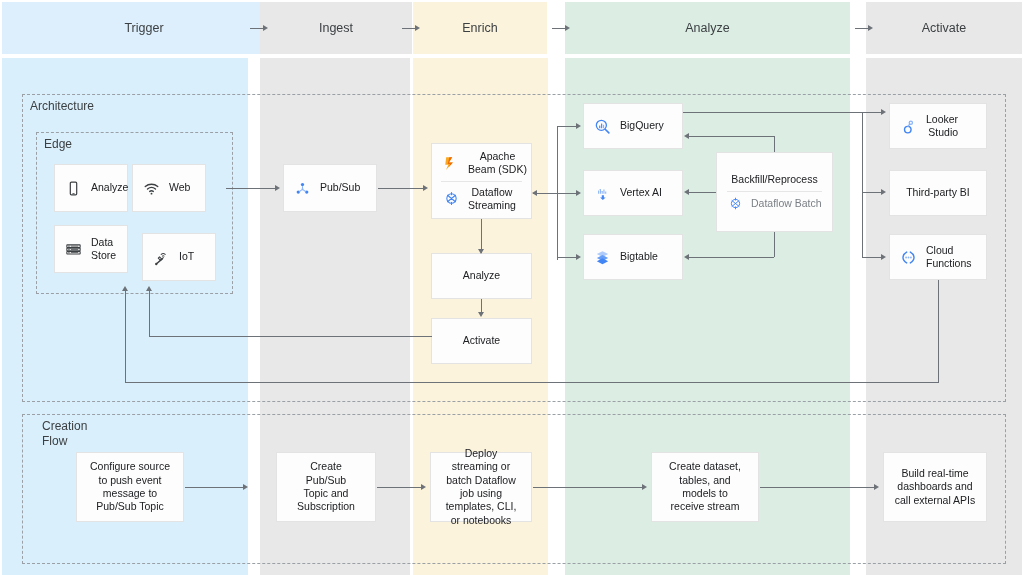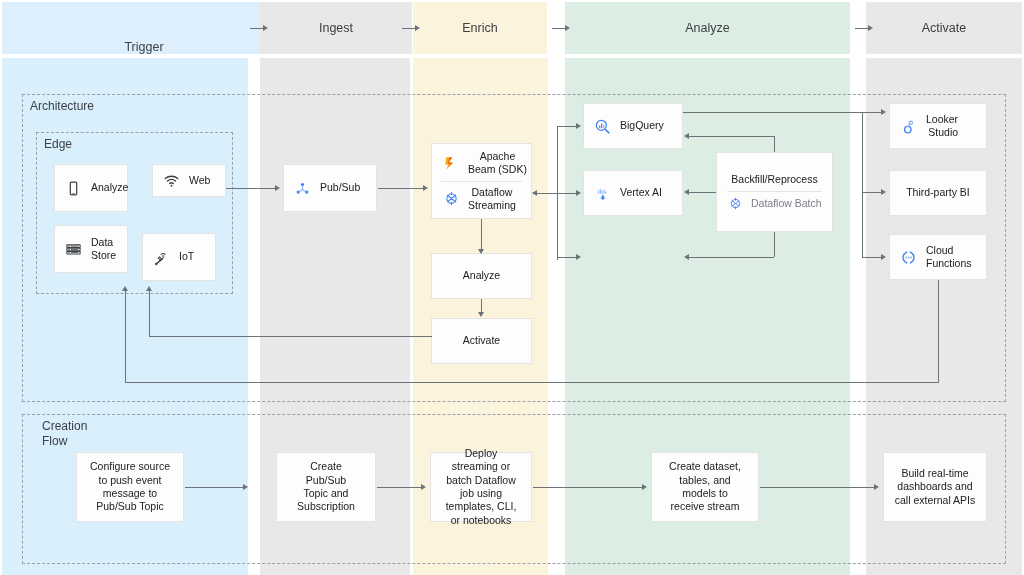--- a/index.html
+++ b/index.html
@@ -57,21 +57,21 @@
 </style>
 </head>
 <body>
 
 <div id="stage">
     <div class="band band-blue" style="left: 2px; width: 246px;"></div>
     <div class="band band-gray" style="left: 260px; width: 150px;"></div>
     <div class="band band-yellow" style="left: 413px; width: 135px;"></div>
     <div class="band band-green" style="left: 565px; width: 285px;"></div>
     <div class="band band-gray" style="left: 866px; width: 156px;"></div>
-    <div class="stage-chip chip-blue" style="left: 2px; width: 284px; align-items: flex-end;">
+    <div class="stage-chip chip-blue" style="left: 2px; width: 284px;">
       <span>Trigger</span>
     </div>
     <div class="stage-chip chip-gray" style="left: 260px; width: 152px;">
       <span>Ingest</span>
     </div>
     <div class="stage-chip chip-yellow" style="left: 413px; width: 134px;">
       <span>Enrich</span>
     </div>
     <div class="stage-chip chip-green" style="left: 565px; width: 285px;">
       <span>Analyze</span>
@@ -96,21 +96,21 @@
 Flow</div>
     <div class="node icony" style="left: 54px; top: 164px; width: 74px; height: 48px;">
       <span style="display: flex; align-items: center;">
         <svg viewBox="0 0 24 24" class="ico">
           <rect x="7.5" y="3" width="9" height="18" rx="1.6" fill="none" stroke="#3c4043" stroke-width="1.7"></rect>
           <rect x="10.3" y="18.2" width="3.4" height="1.1" rx="0.5" fill="#3c4043"></rect>
         </svg>
       </span>
       <span class="lbl">Analyze</span>
     </div>
-    <div class="node icony" style="left: 152px; top: 164px; width: 74px; height: 33px;">
+    <div class="node icony" style="left: 132px; top: 164px; width: 74px; height: 48px;">
       <span style="display: flex; align-items: center;">
         <svg viewBox="0 0 24 24" class="ico">
           <path d="M3.2 9.2a13.5 13.5 0 0 1 17.6 0" fill="none" stroke="#3c4043" stroke-width="2" stroke-linecap="round" stroke-linejoin="round"></path>
           <path d="M6.4 12.7a8.8 8.8 0 0 1 11.2 0" fill="none" stroke="#3c4043" stroke-width="2" stroke-linecap="round" stroke-linejoin="round"></path>
           <path d="M9.5 16.1a4.2 4.2 0 0 1 5 0" fill="none" stroke="#3c4043" stroke-width="2" stroke-linecap="round" stroke-linejoin="round"></path>
           <circle cx="12" cy="19.3" r="1.3" fill="#3c4043"></circle>
         </svg>
       </span>
       <span class="lbl">Web</span>
     </div>
@@ -205,20 +205,30 @@
         <svg viewBox="0 0 24 24" class="ico">
           <rect x="5.8" y="7.8" width="1.5" height="4.6" rx="0.3" fill="#8ab4f8"></rect>
           <rect x="8.3" y="5.6" width="1.5" height="6.8" rx="0.3" fill="#8ab4f8"></rect>
           <rect x="10.8" y="8.6" width="1.5" height="3.8" rx="0.3" fill="#8ab4f8"></rect>
           <rect x="13.3" y="6.4" width="1.5" height="6" rx="0.3" fill="#8ab4f8"></rect>
           <rect x="15.8" y="9.2" width="1.5" height="3.2" rx="0.3" fill="#8ab4f8"></rect>
           <path d="M11 14.6h3v3.1h2.4L12.5 21 8.6 17.7H11z" fill="#4285f4"></path>
         </svg>
       </span>
       <span class="lbl">Vertex AI</span>
+    </div>
+    <div class="node icony" style="left: 583px; top: 234px; width: 100px; height: 46px;">
+      <span style="display: flex; align-items: center;">
+        <svg viewBox="0 0 24 24" class="ico">
+          <path d="M12 3 20 7.2 12 11.4 4 7.2z" fill="#aecbfa"></path>
+          <path d="M12 8.4 20 12.6 12 16.8 4 12.6z" fill="#669df6"></path>
+          <path d="M12 13.2 20 17.4 12 21.6 4 17.4z" fill="#4285f4"></path>
+        </svg>
+      </span>
+      <span class="lbl">Bigtable</span>
     </div>
     <div class="node stacked" style="left: 716px; top: 152px; width: 117px; height: 80px;">
       <div class="row" style="justify-content: center; padding-left: 0px;">
         <span class="lbl">Backfill/Reprocess</span>
       </div>
       <div class="divider"></div>
       <div class="row">
         <span style="display: flex; align-items: center;">
           <svg viewBox="0 0 24 24" class="ico sm">
             <circle cx="12" cy="12" r="6.6" fill="none" stroke="#4285f4" stroke-width="1.5"></circle>

